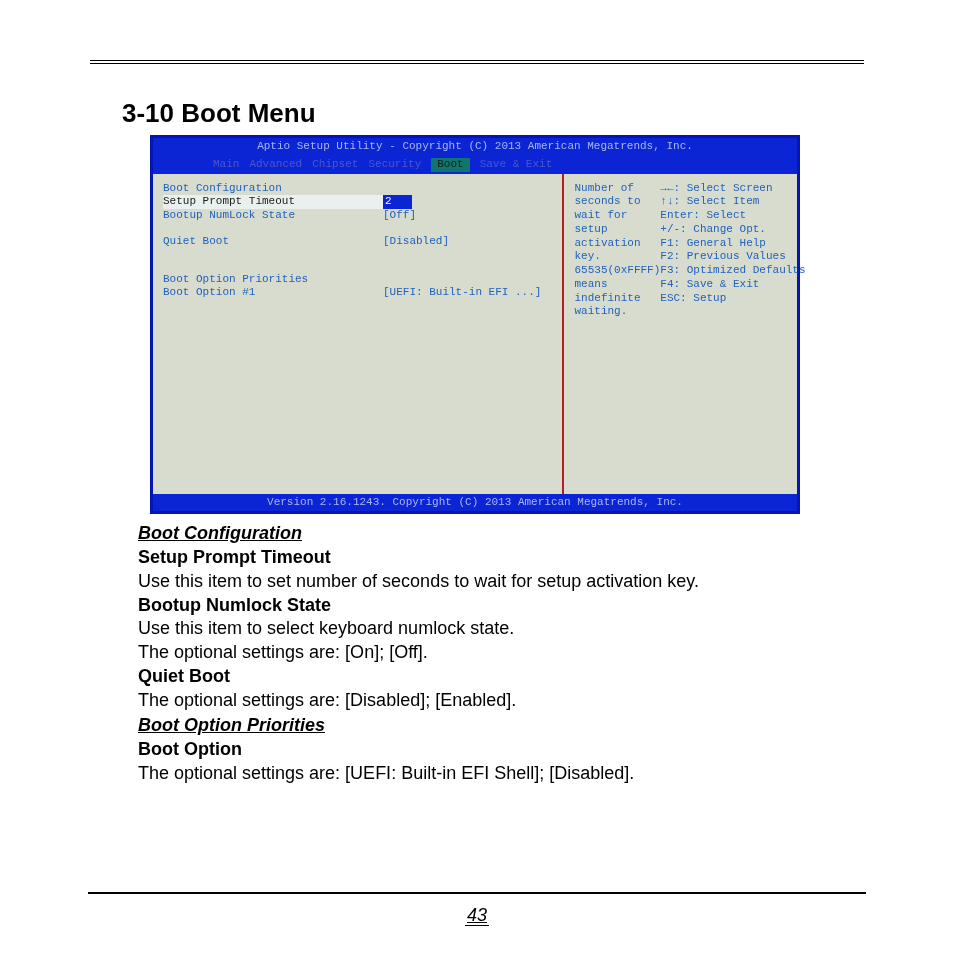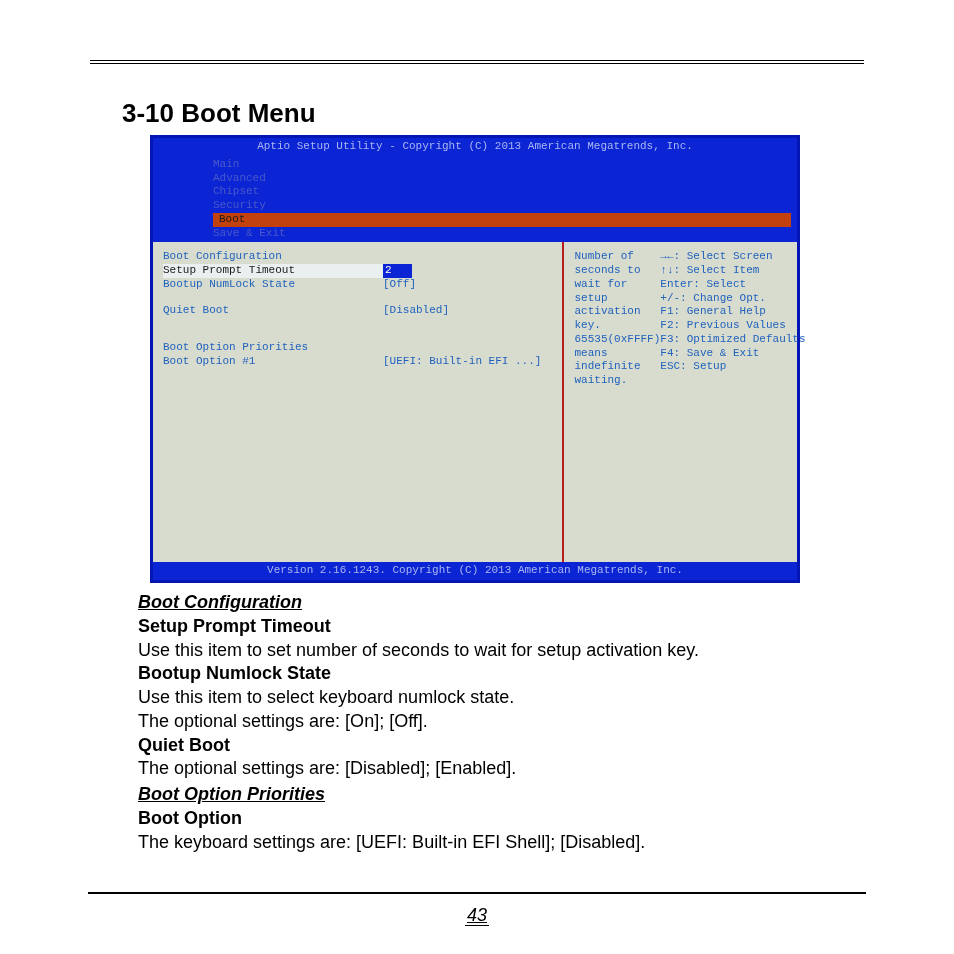--- a/index.html
+++ b/index.html
@@ -43,27 +43,26 @@
     background: #0c25d4;
     color: #aab6f0;
     padding: 2px 6px;
     text-align: center;
   }
   .bios-tabs {
     background: #0c25d4;
     color: #6b7be0;
     padding: 2px 6px;
     display: flex;
-    gap: 0;
+    gap: 10px;
     padding-left: 60px;
-    flex-direction: column;
   }
   .bios-tabs .tab { color: #4a58c8; }
   .bios-tabs .tab.active {
-    background: #c2410c;
+    background: #0f766e;
     color: #1a1a1a;
     padding: 0 6px;
   }
   .bios-body {
     display: flex;
     height: 320px;
   }
   .bios-left {
     flex: 1;
     padding: 8px 10px;
@@ -206,18 +205,18 @@
     <div class="subhead">Boot Configuration</div>
     <div class="bold">Setup Prompt Timeout</div>
     <div>Use this item to set number of seconds to wait for setup activation key.</div>
     <div class="bold">Bootup Numlock State</div>
     <div>Use this item to select keyboard numlock state.</div>
     <div>The optional settings are: [On]; [Off].</div>
     <div class="bold">Quiet Boot</div>
     <div>The optional settings are: [Disabled]; [Enabled].</div>
     <div class="subhead">Boot Option Priorities</div>
     <div class="bold">Boot Option</div>
-    <div>The keyboard settings are: [UEFI: Built-in EFI Shell]; [Disabled].</div>
+    <div>The optional settings are: [UEFI: Built-in EFI Shell]; [Disabled].</div>
   </div>
 
   <div class="bottom-rule"></div>
   <div class="page-num"><span>43</span></div>
 </div>
 
 </body></html>

